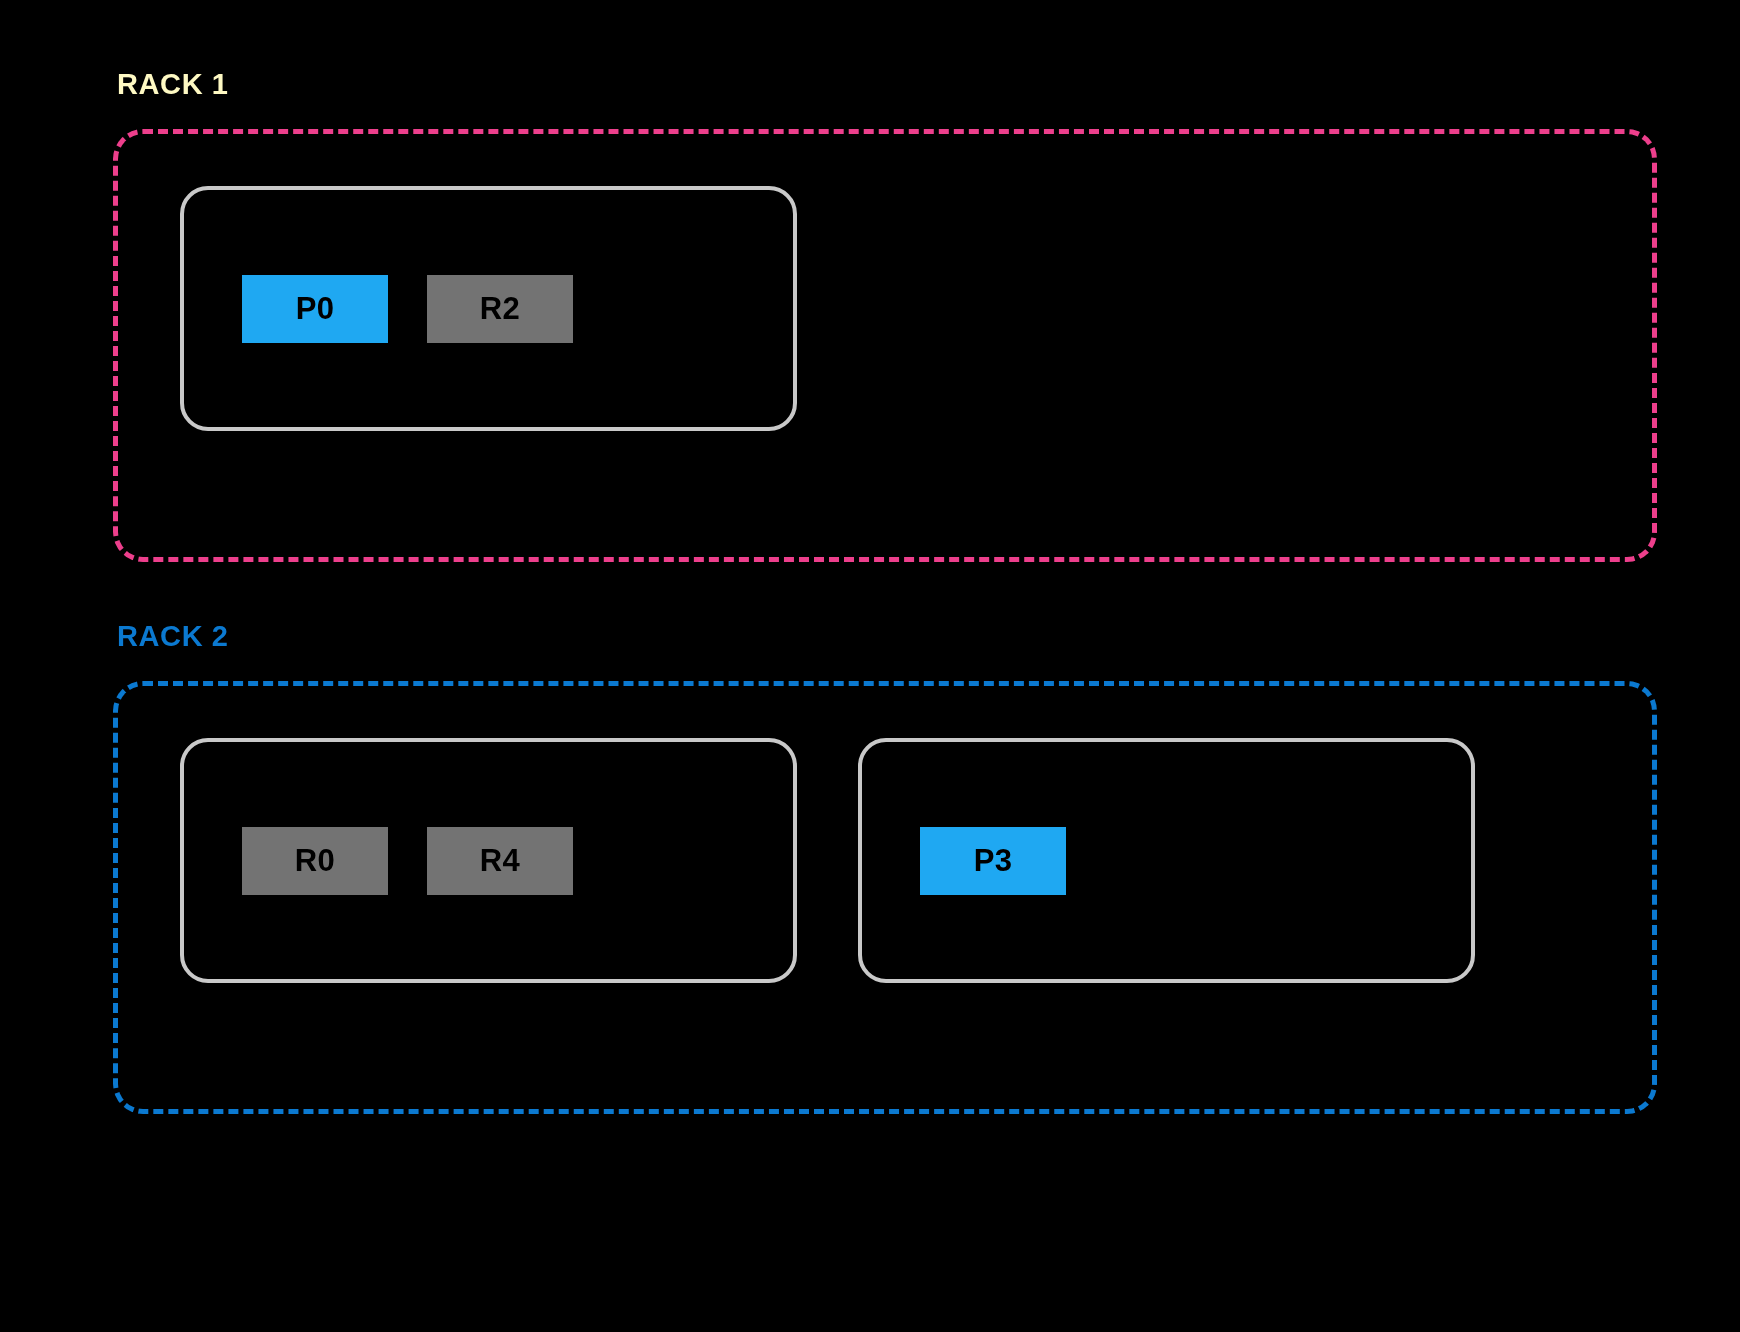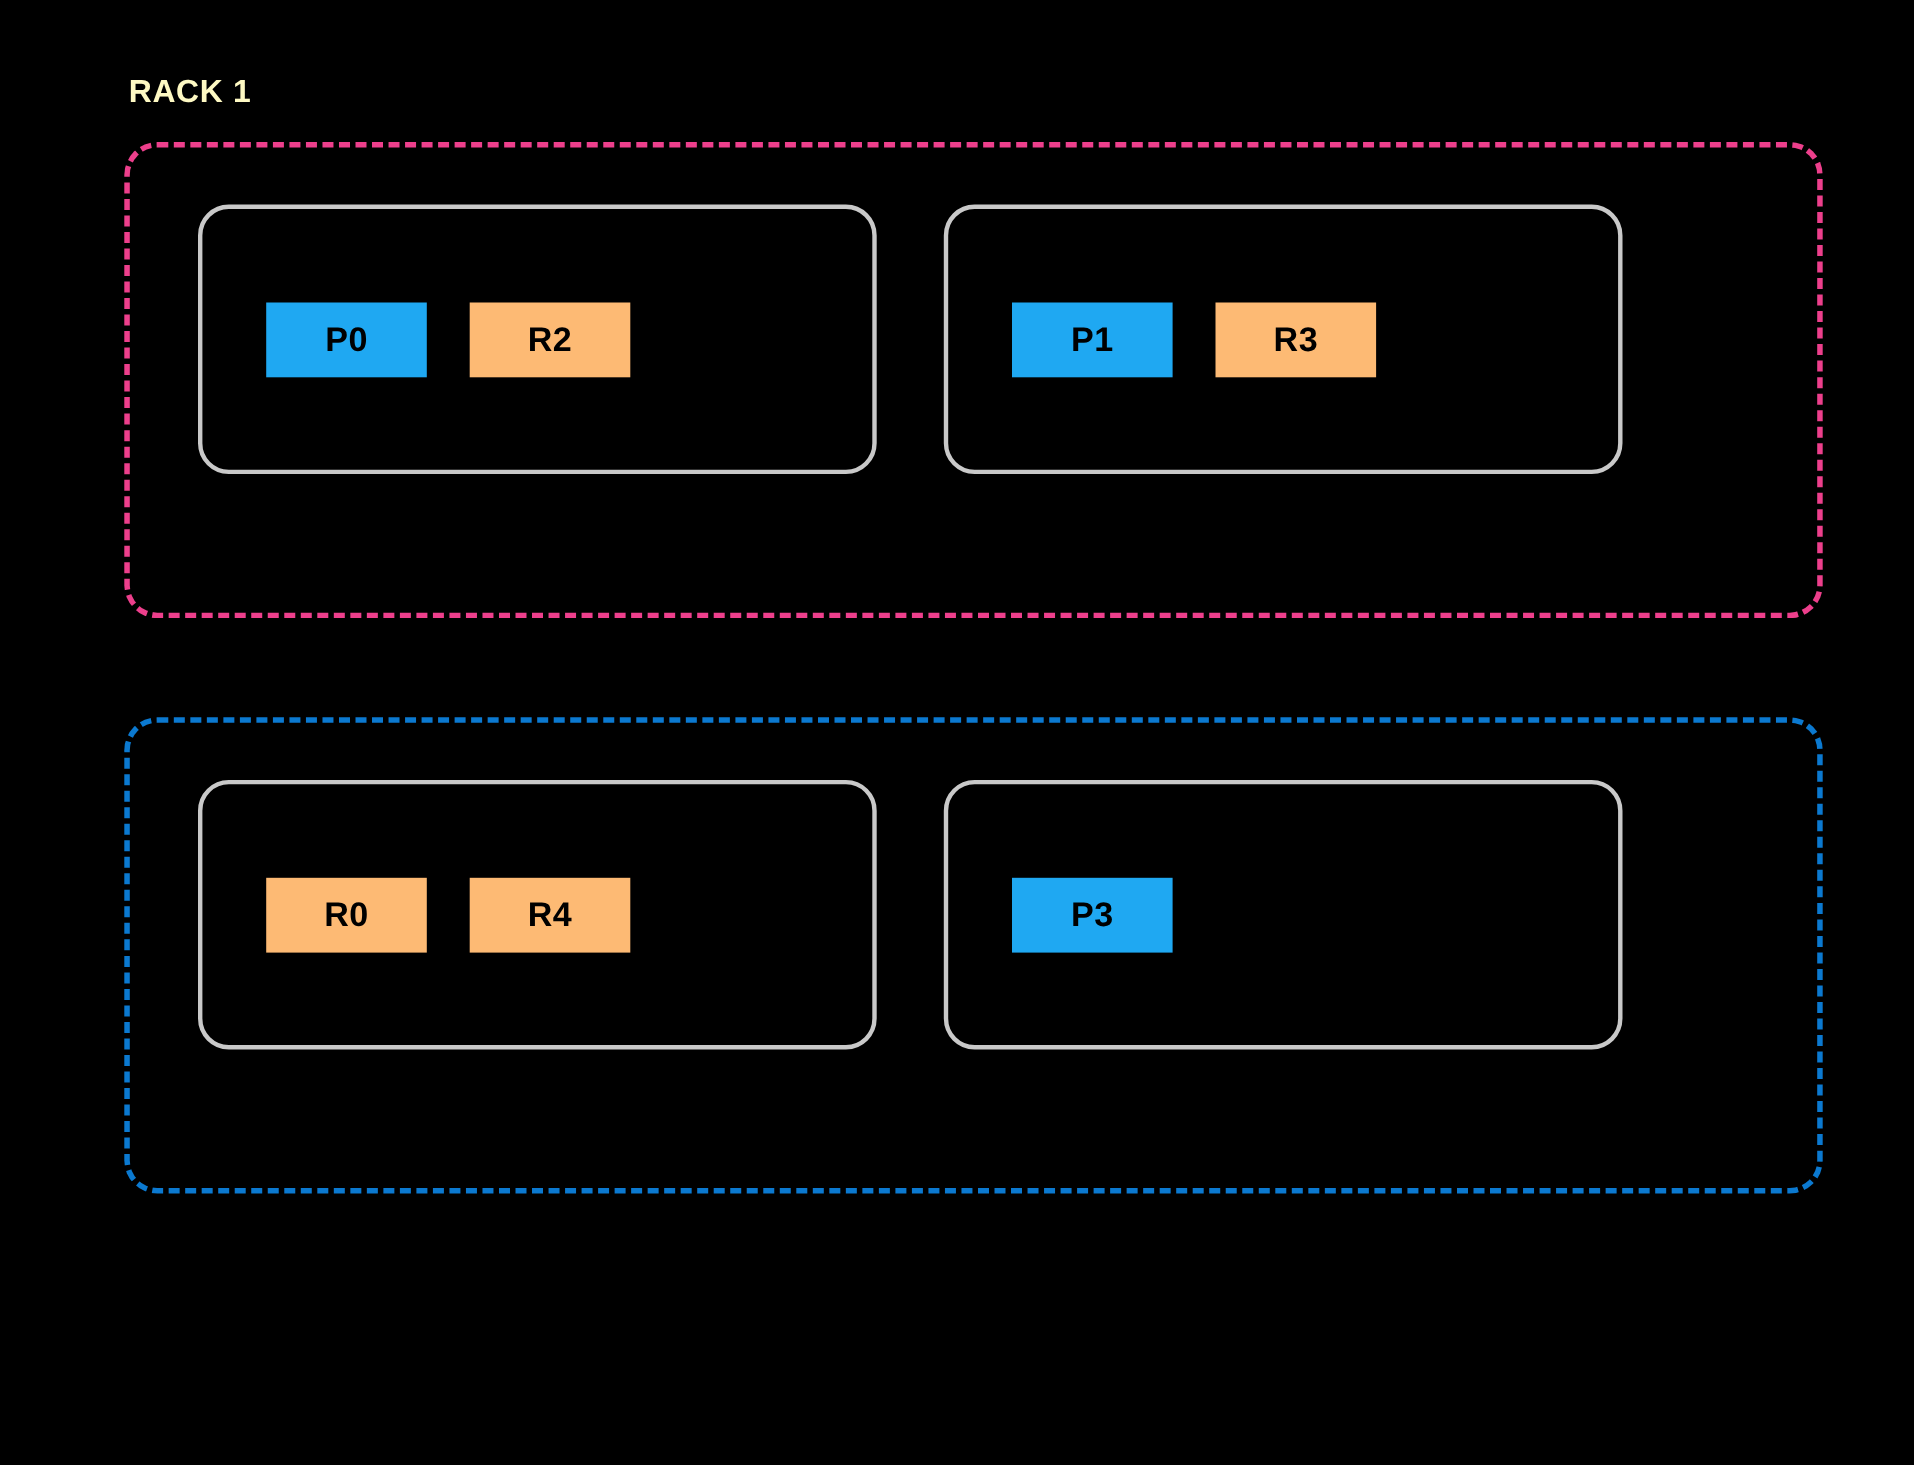--- a/index.html
+++ b/index.html
@@ -93,49 +93,46 @@
     align-items: center;
     justify-content: center;
     color: #000000;
     font-size: 31px;
     font-weight: bold;
     letter-spacing: 0.4px;
     line-height: 1;
     user-select: none;
   }
   .chip-primary { background: #1FA8F2; }
-  .chip-replica { background: #fdba74; }
+  .chip-replica { background: #737373; }
 </style>
 </head>
 <body>
 
 <div id="canvas">
 
   <div class="rack-group" id="rack-group-1">
     <div class="rack-label" id="rack-label-1">RACK 1</div>
 
     <div class="rack-boundary" id="rack-boundary-1">
 
       <div class="nodes-row">
 
         <div class="node node-wide">
           <div class="chip chip-primary">P0</div>
           <div class="chip chip-replica">R2</div>
         </div>
 
-        <div class="node node-narrow">
-          <div class="chip chip-primary">P1</div>
-          <div class="chip chip-replica">R3</div>
-        </div>
 
       </div>
     </div>
   </div>
 
   <div class="rack-group" id="rack-group-2">
+    <div class="rack-label" id="rack-label-2">RACK 2</div>
 
     <div class="rack-boundary" id="rack-boundary-2">
 
       <div class="nodes-row">
 
         <div class="node node-wide">
           <div class="chip chip-replica">R0</div>
           <div class="chip chip-replica">R4</div>
         </div>
 

